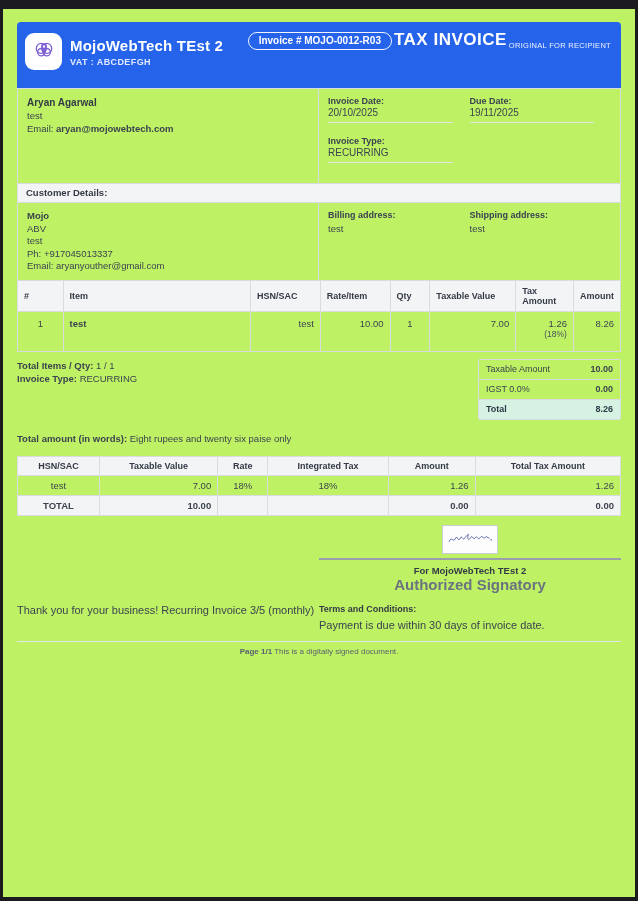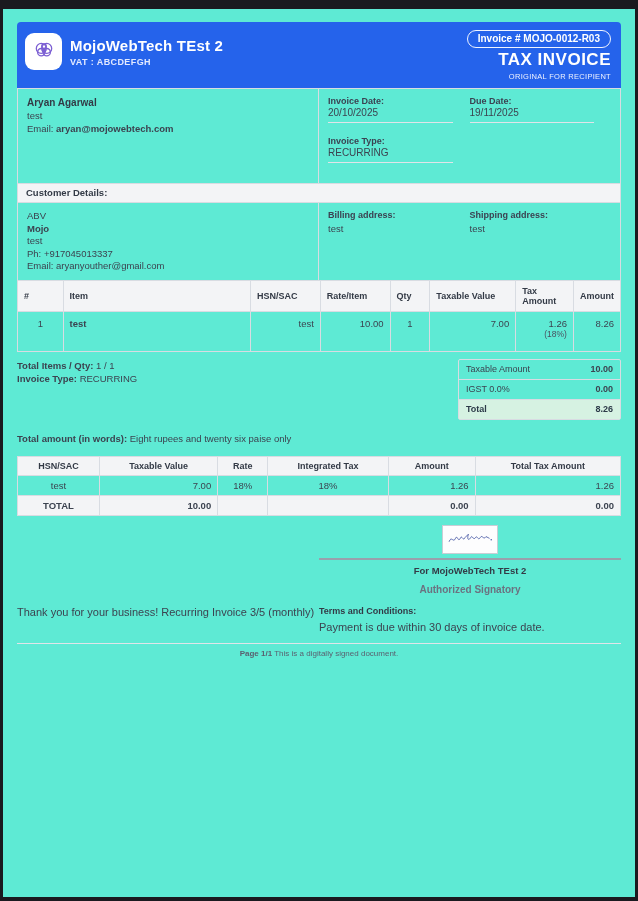--- a/index.html
+++ b/index.html
@@ -6,21 +6,21 @@
   html, body { width: 638px; height: 901px; }
   body {
     background: #1a1a1f;
     font-family: "Liberation Sans", sans-serif;
     color: #343a46;
     padding: 9px 3px 4px 3px;
   }
   .page {
     width: 632px;
     height: 888px;
-    background: #5eead4;
+    background: #bef264;
     overflow: hidden;
   }
   .content { padding: 13px 14px; }
 
   
   .hdr {
     background: #2563eb;
     border-radius: 4px 4px 0 0;
     height: 66px;
     display: flex;
@@ -32,21 +32,21 @@
   .logo-box {
     width: 37px; height: 37px;
     background: #ffffff;
     border-radius: 9px;
     display: flex; align-items: center; justify-content: center;
     flex: 0 0 auto;
   }
   .hdr-title-stack { display: flex; flex-direction: column; gap: 3px; }
   .company-name { color: #ffffff; font-size: 15px; font-weight: bold; letter-spacing: .2px; }
   .vat-line { color: #e3eaff; font-size: 9px; font-weight: bold; letter-spacing: .4px; }
-  .hdr-right { display: flex; flex-direction: column; align-items: flex-end; gap: 2px; }
+  .hdr-right { display: flex; flex-direction: row; align-items: flex-end; gap: 2px; }
   .inv-pill {
     border: 1.5px solid #f0f4ff;
     border-radius: 11px;
     color: #ffffff;
     font-size: 10px;
     font-weight: bold;
     padding: 2px 10px 3px 10px;
     line-height: 1.1;
   }
   .doc-title { color: #ffffff; font-size: 17px; font-weight: bold; letter-spacing: .5px; line-height: 1.15; }
@@ -95,21 +95,21 @@
     padding: 6px 6px 12px 6px;
     vertical-align: top;
   }
   .ta-r { text-align: right; }
   .ta-c { text-align: center; }
   .tax-sub { font-size: 8.5px; color: #4a5160; }
 
   
   .totals-row { display: flex; justify-content: space-between; margin-top: 7px; }
   .totals-left .line { line-height: 1.45; }
-  .totals-box { width: 163px; border: 1px solid #d8dce2; border-radius: 2px; }
+  .totals-box { width: 143px; border: 1px solid #d8dce2; border-radius: 2px; }
   .totals-box .t-row {
     display: flex; justify-content: space-between;
     padding: 4px 7px 5px 7px;
     border-bottom: 1px solid #d8dce2;
     font-size: 9px; color: #3c4350;
   }
   .totals-box .t-row .t-val { font-weight: bold; }
   .totals-box .t-row.grand {
     background: #d6f2e2; border-bottom: none;
     font-weight: bold; color: #2c3a48;
@@ -134,21 +134,21 @@
   .sig-section { width: 50%; margin-left: 50%; margin-top: 9px; }
   .sig-img-box {
     width: 56px; height: 29px;
     border: 1px solid #c9cdd5;
     margin: 0 auto 4px auto;
     display: flex; align-items: center; justify-content: center;
     background: #fdfdfe;
   }
   .sig-rule { border-top: 2px solid #99a0ac; margin-bottom: 5px; }
   .sig-for { text-align: center; font-size: 9.5px; font-weight: bold; color: #333a46; }
-  .sig-auth { text-align: center; font-size: 10px; font-weight: bold; color: #6b7280; margin-top: 8px; }
+  .sig-auth { text-align: center; font-size: 15px; font-weight: bold; color: #6b7280; margin-top: 0; }
 
   
   .nt-row { display: flex; margin-top: 11px; }
   .nt-col { width: 50%; }
   .nt-label { font-size: 9px; font-weight: bold; color: #333a46; margin-bottom: 5px; }
   .nt-text { font-size: 11px; color: #3c4350; }
   .footer-line {
     border-top: 1px solid #e1e4e9;
     margin-top: 10px; padding-top: 5px;
     text-align: center; font-size: 8px; color: #5a6170;
@@ -206,22 +206,22 @@
             <div class="fld-label">Invoice Type:</div>
             <div class="fld-value">RECURRING</div>
           </div>
         </div>
       </div>
     </div>
 
     <div class="section-bar">Customer Details:</div>
     <div class="box split cust-box">
       <div class="cell-l">
+        <div class="line b">Mojo</div>
         <div class="line">ABV</div>
-        <div class="line b">Mojo</div>
         <div class="line">test</div>
         <div class="line">Ph: +917045013337</div>
         <div class="line">Email: aryanyouther@gmail.com</div>
       </div>
       <div class="cell-r addr-cols">
         <div class="addr-col">
           <div class="addr-label">Billing address:</div>
           <div class="line">test</div>
         </div>
         <div class="addr-col">

